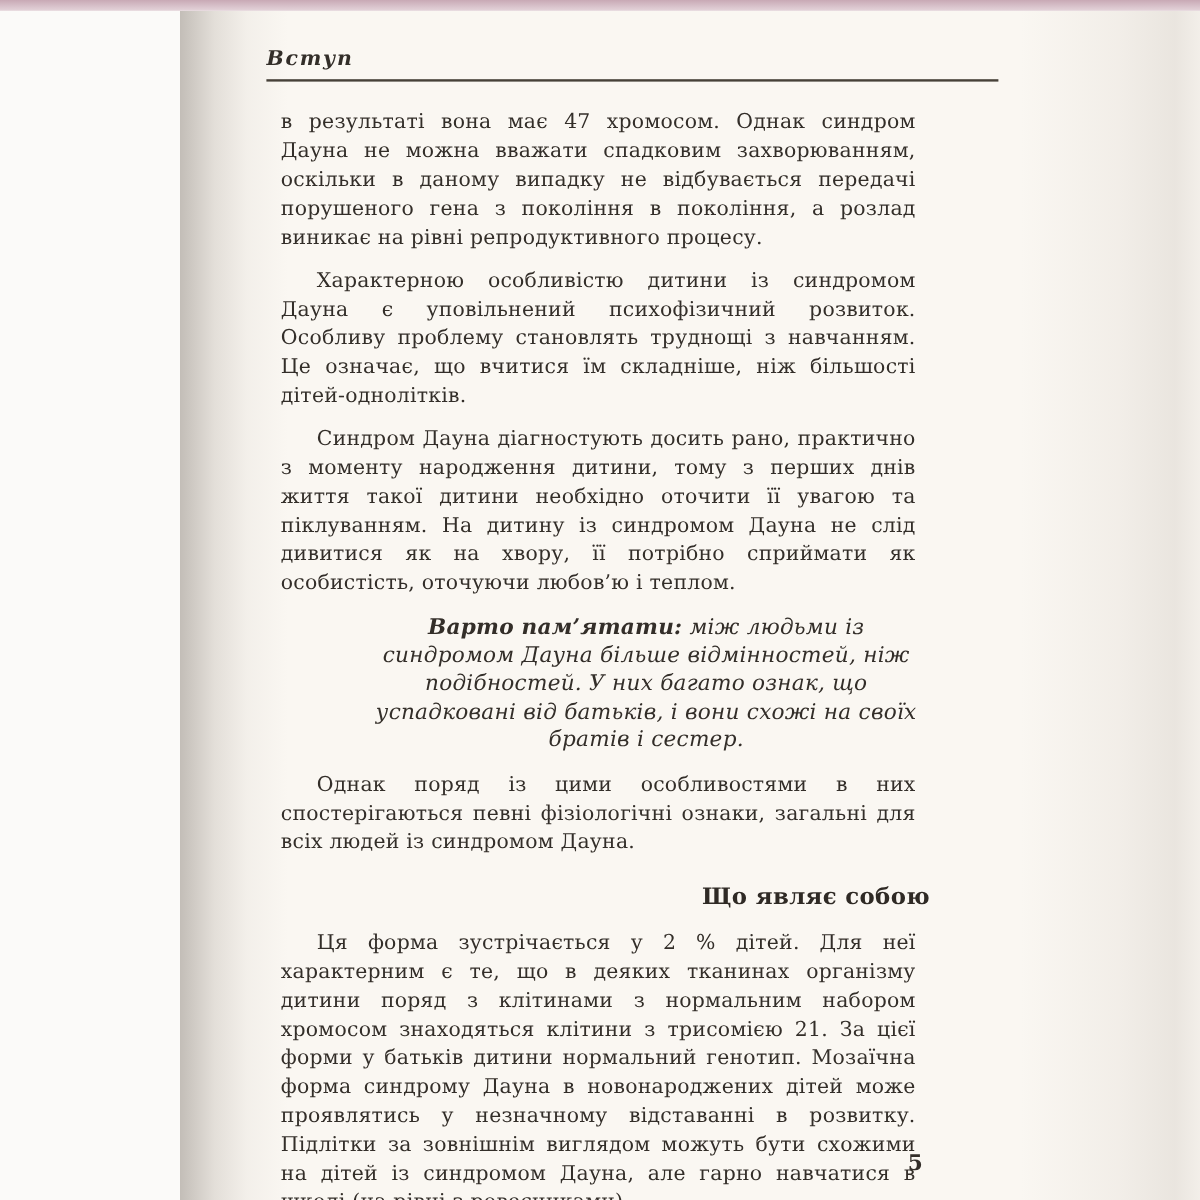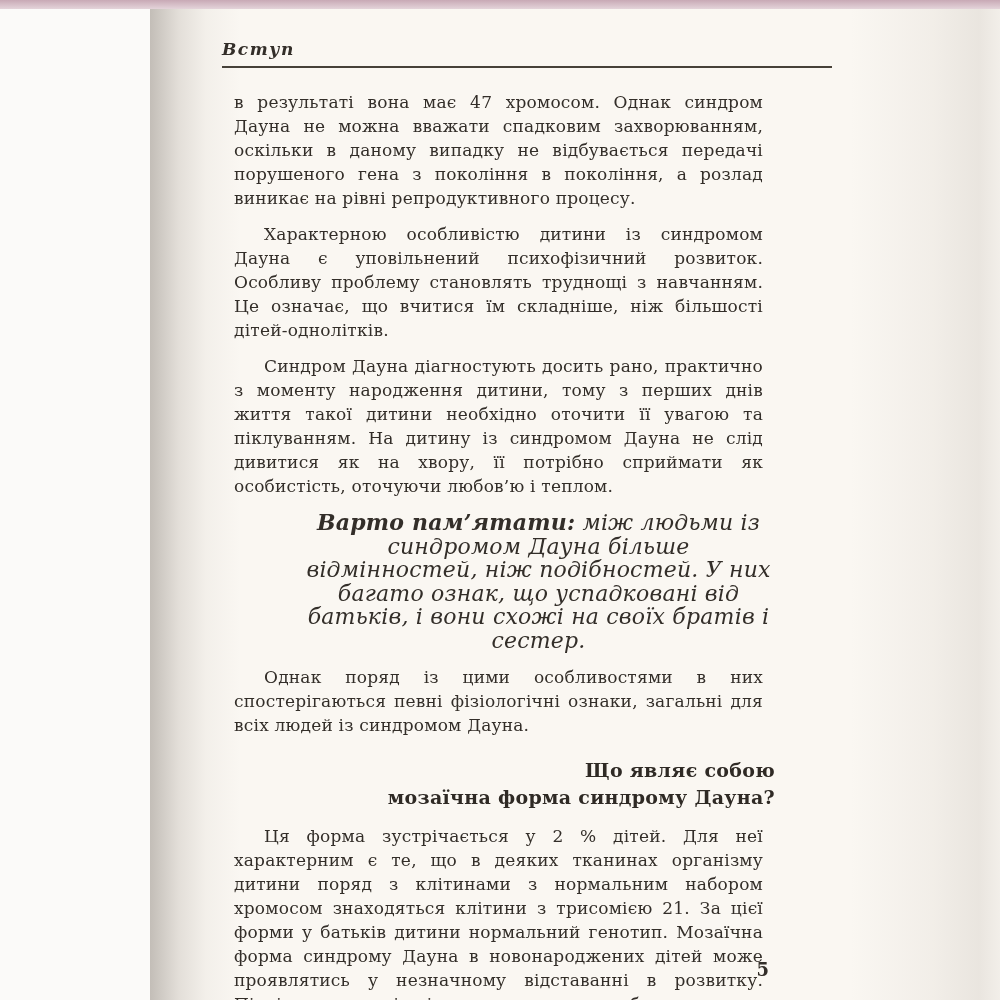--- a/index.html
+++ b/index.html
@@ -86,21 +86,21 @@
     text-indent: 30px;
     letter-spacing: 0.2px;
   }
   p.body-par.first {
     text-indent: 0;
     margin-top: 22px;
   }
   .quote {
     margin: 13px 0 13px 80px;
     font-style: italic;
-    font-size: 22px;
+    font-size: 18px;
     line-height: 23.5px;
     text-align: center;
     letter-spacing: 0.2px;
   }
   .quote .lead {
     font-weight: bold;
   }
   .section-heading {
     margin: 20px 0 13px;
     font-size: 19px;
@@ -143,21 +143,20 @@
 
       <div class="quote">
         <span class="lead">Варто пам’ятати:</span>
         <span>між людьми із синдромом Дауна більше відмінностей, ніж подібностей. У них багато ознак, що успадковані від батьків, і вони схожі на своїх братів і сестер.</span>
       </div>
 
       <p class="body-par">Однак поряд із цими особливостями в них спостерігаються певні фізіологічні ознаки, загальні для всіх людей із синдромом Дауна.</p>
 
       <div class="section-heading">
         <span>Що являє собою</span><br>
-        <span>мозаїчна форма синдрому Дауна?</span>
       </div>
 
       <p class="body-par">Ця форма зустрічається у 2 % дітей. Для неї характерним є те, що в деяких тканинах організму дитини поряд з клітинами з нормальним набором хромосом знаходяться клітини з трисомією 21. За цієї форми у батьків дитини нормальний генотип. Мозаїчна форма синдрому Дауна в новонароджених дітей може проявлятись у незначному відставанні в розвитку. Підлітки за зовнішнім виглядом можуть бути схожими на дітей із синдромом Дауна, але гарно навчатися в школі (на рівні з ровесниками).</p>
     </div>
 
     <div class="page-number">5</div>
   </div>
 </div>
 
 </body></html>

